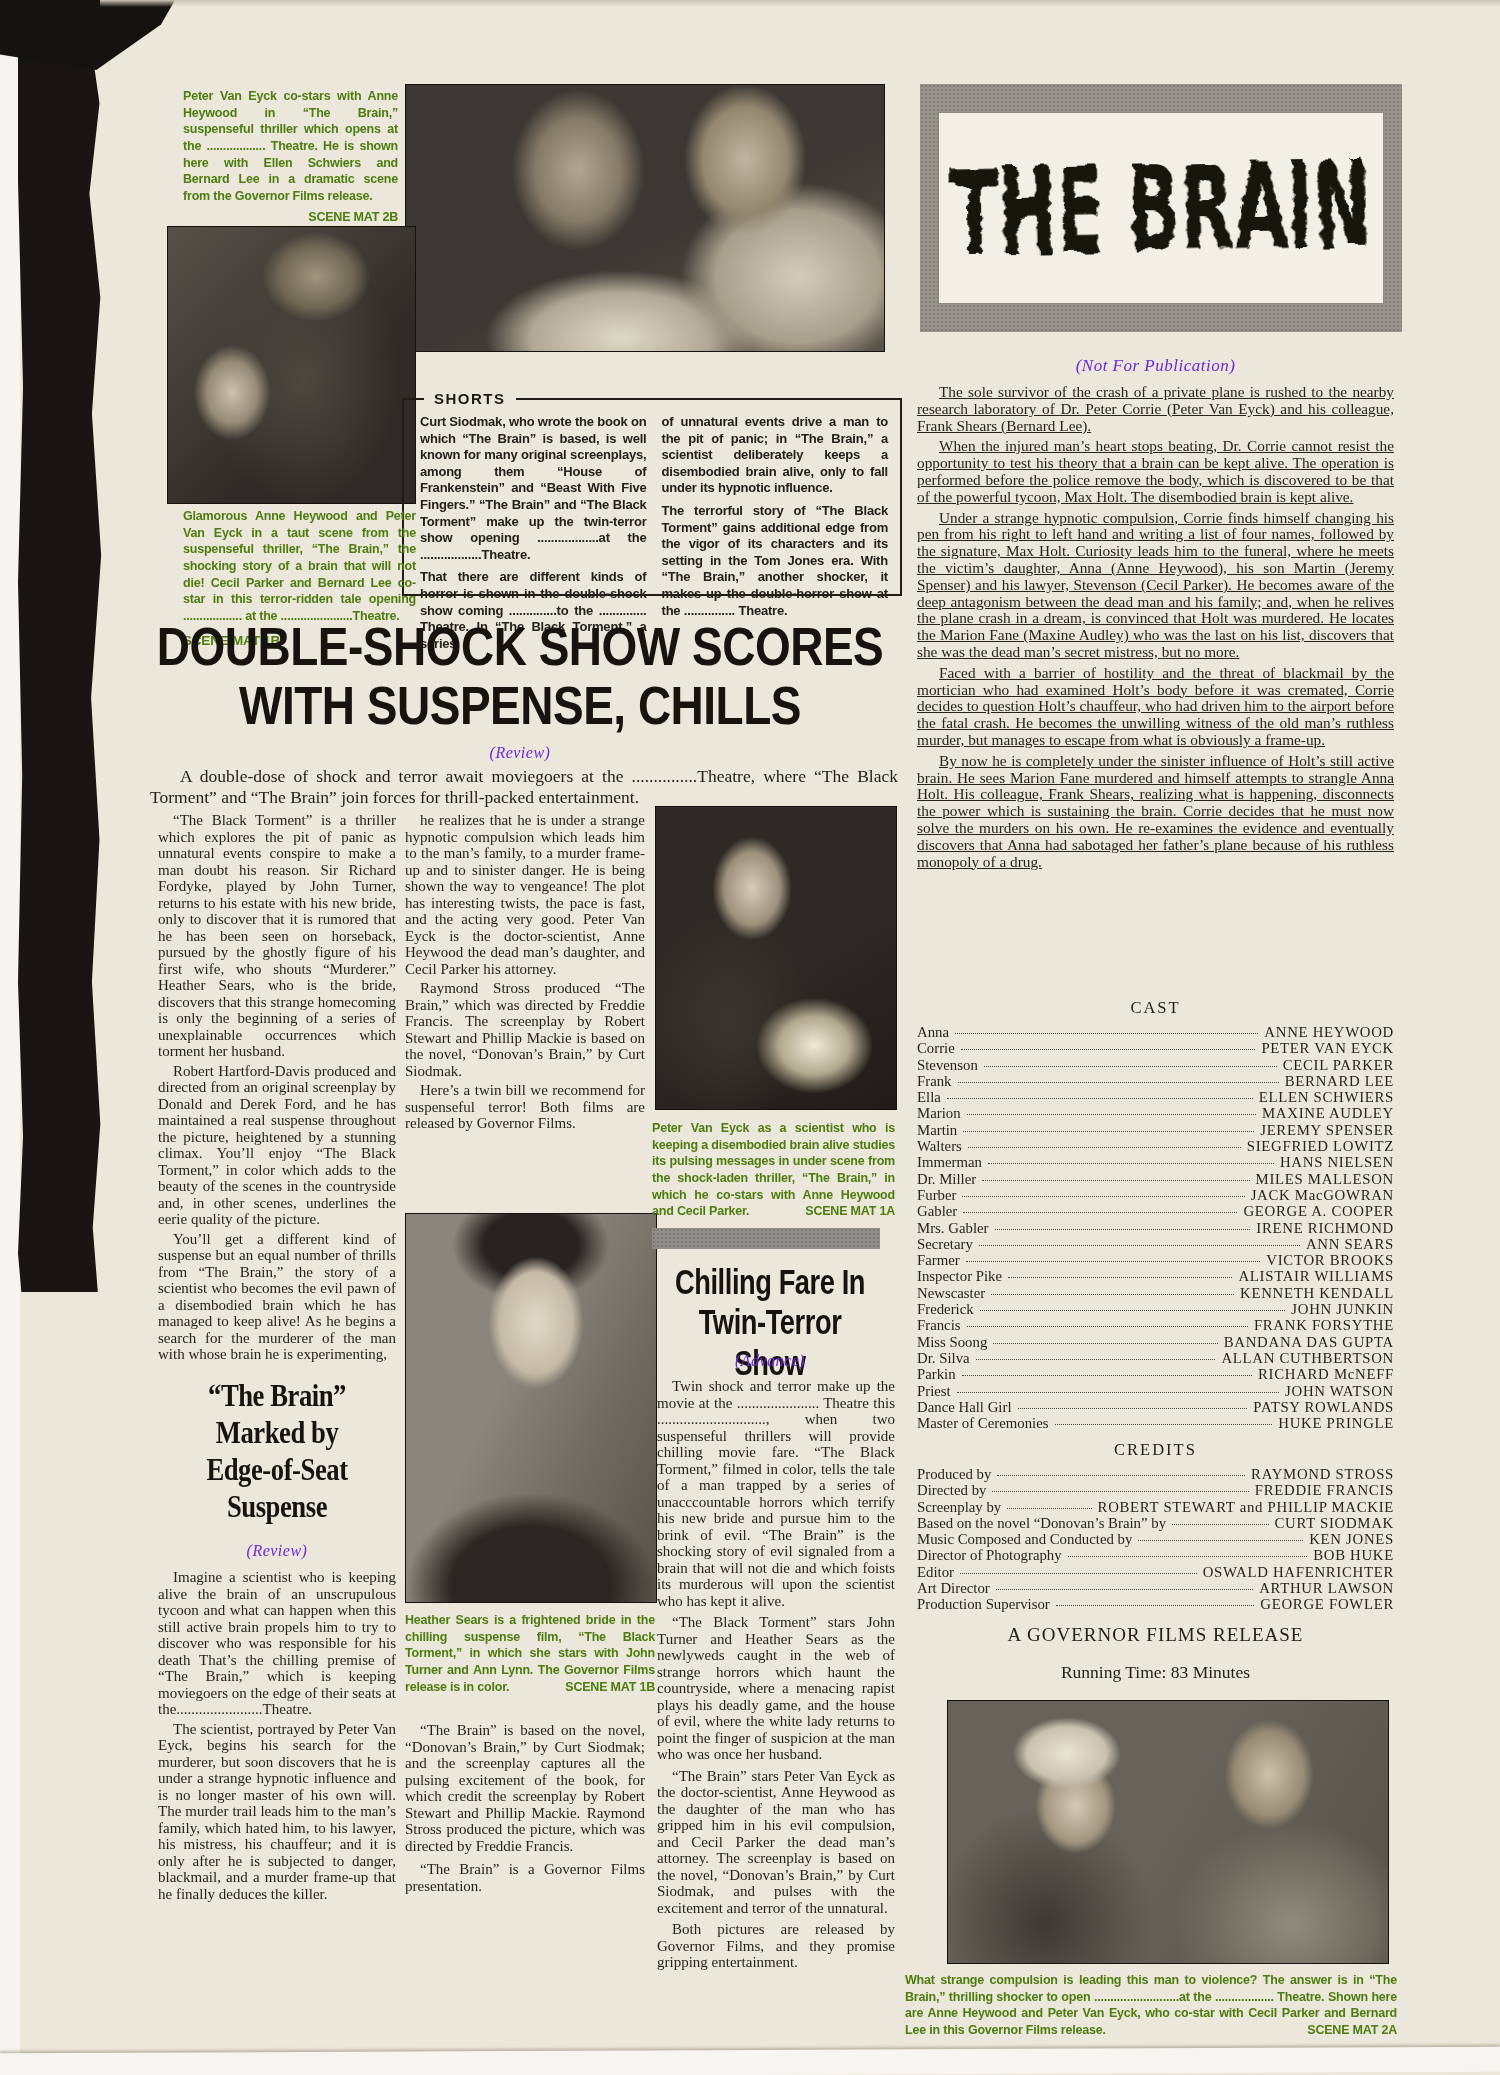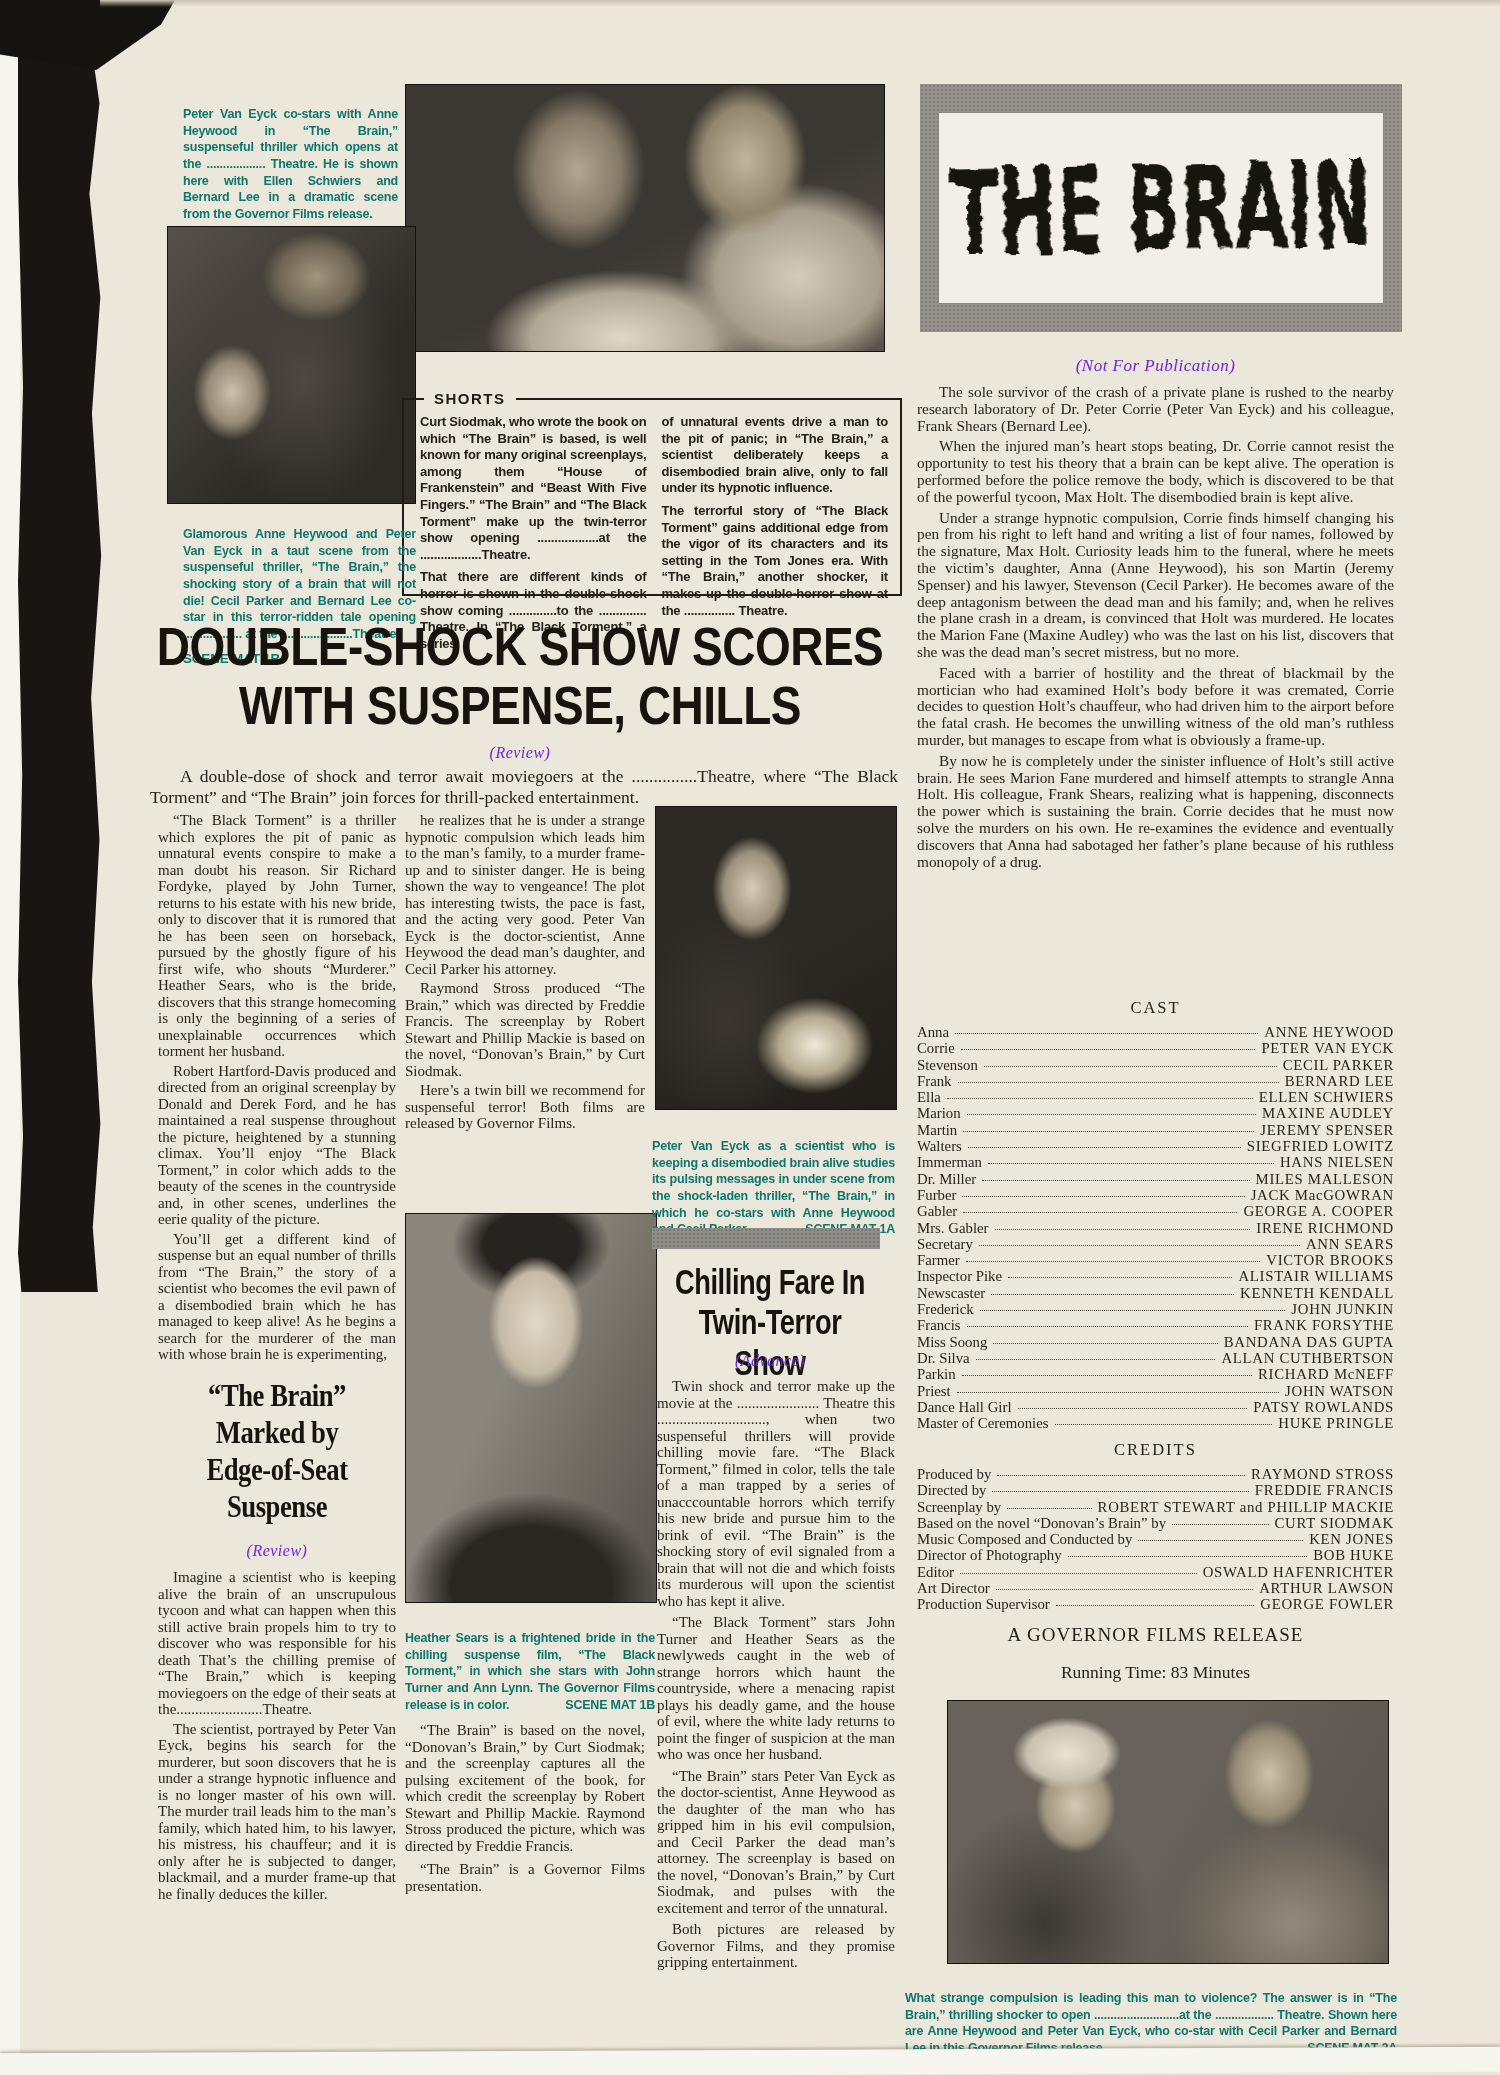--- a/index.html
+++ b/index.html
@@ -15,21 +15,21 @@
   .edge-black{left:18px;top:0;width:84px;height:1292px;background:#181512;
     clip-path:polygon(0 0,100% 0,86% 3%,97% 8%,85% 15%,98% 23%,88% 32%,99% 43%,87% 54%,97% 65%,88% 76%,98% 87%,89% 95%,95% 100%,4% 100%,0 97%,6% 88%,0 76%,5% 60%,0 45%,6% 30%,0 14%);}
   .edge-corner{left:0;top:0;width:175px;height:70px;background:#15130f;
     clip-path:polygon(0 0,100% 0,92% 35%,55% 100%,0 78%);}
   .edge-bottom{left:0;top:2050px;width:1500px;height:25px;background:#f7f5f0;
     transform:skewY(-0.25deg);box-shadow:0 -2px 3px rgba(90,80,60,.35);}
   .top-shadow{left:100px;top:0;width:1400px;height:7px;background:linear-gradient(#c9c4b4,rgba(201,196,180,0));}
 
   
   .cap{font-size:12.5px;line-height:1.33;font-weight:700;letter-spacing:-0.2px;
-       color:#0f766e;text-align:justify;margin-top:18px;}
+       color:#4d7c0f;text-align:justify;}
   .cap .mat-r{display:block;text-align:right;margin-top:5px;font-weight:700;}
   .cap .mat-l{display:block;text-align:left;margin-top:8px;font-size:13.5px;}
   .cap .mat-in{float:right;font-size:12.5px;}
   .serif{font-family:"Liberation Serif",serif;font-size:15px;line-height:16.5px;
          color:#28241d;text-align:justify;}
   .serif p{margin:0 0 3px 0;text-indent:15px;}
   .syn{font-size:15.3px;line-height:16.8px;}
   .kicker{font-family:"Liberation Serif",serif;font-style:italic;font-size:16px;
           letter-spacing:.5px;text-align:center;color:#6d28d9;}
   .headline{font-weight:700;color:#17140f;text-align:center;
@@ -222,21 +222,21 @@
   <div class="abs serif" style="left:657px;top:1378px;width:238px;">
     <div>
         <p style="margin-bottom:5px;">Twin shock and terror make up the movie at the ...................... Theatre this ............................., when two suspenseful thrillers will provide chilling movie fare. “The Black Torment,” filmed in color, tells the tale of a man trapped by a series of unacccountable horrors which terrify his new bride and pursue him to the brink of evil. “The Brain” is the shocking story of evil signaled from a brain that will not die and which foists its murderous will upon the scientist who has kept it alive.</p>
         <p style="margin-bottom:5px;">“The Black Torment” stars John Turner and Heather Sears as the newlyweds caught in the web of strange horrors which haunt the countryside, where a menacing rapist plays his deadly game, and the house of evil, where the white lady returns to point the finger of suspicion at the man who was once her husband.</p>
         <p style="margin-bottom:5px;">“The Brain” stars Peter Van Eyck as the doctor-scientist, Anne Heywood as the daughter of the man who has gripped him in his evil compulsion, and Cecil Parker the dead man’s attorney. The screenplay is based on the novel, “Donovan’s Brain,” by Curt Siodmak, and pulses with the excitement and terror of the unnatural.</p>
         <p style="margin-bottom:5px;">Both pictures are released by Governor Films, and they promise gripping entertainment.</p>
       </div>
   </div>
 
   <div class="abs kicker" style="left:917px;top:356px;width:477px;font-size:17px;">(Not For Publication)</div>
-  <div class="abs serif syn" style="left:917px;top:384px;width:477px;">
+  <div class="abs serif syn" style="left:917px;top:384px;width:477px;text-decoration:underline;">
     <div>
         <p style="text-indent:22px;margin-bottom:4px;">The sole survivor of the crash of a private plane is rushed to the nearby research laboratory of Dr. Peter Corrie (Peter Van Eyck) and his colleague, Frank Shears (Bernard Lee).</p>
         <p style="text-indent:22px;margin-bottom:4px;">When the injured man’s heart stops beating, Dr. Corrie cannot resist the opportunity to test his theory that a brain can be kept alive. The operation is performed before the police remove the body, which is discovered to be that of the powerful tycoon, Max Holt. The disembodied brain is kept alive.</p>
         <p style="text-indent:22px;margin-bottom:4px;">Under a strange hypnotic compulsion, Corrie finds himself changing his pen from his right to left hand and writing a list of four names, followed by the signature, Max Holt. Curiosity leads him to the funeral, where he meets the victim’s daughter, Anna (Anne Heywood), his son Martin (Jeremy Spenser) and his lawyer, Stevenson (Cecil Parker). He becomes aware of the deep antagonism between the dead man and his family; and, when he relives the plane crash in a dream, is convinced that Holt was murdered. He locates the Marion Fane (Maxine Audley) who was the last on his list, discovers that she was the dead man’s secret mistress, but no more.</p>
         <p style="text-indent:22px;margin-bottom:4px;">Faced with a barrier of hostility and the threat of blackmail by the mortician who had examined Holt’s body before it was cremated, Corrie decides to question Holt’s chauffeur, who had driven him to the airport before the fatal crash. He becomes the unwilling witness of the old man’s ruthless murder, but manages to escape from what is obviously a frame-up.</p>
         <p style="text-indent:22px;margin-bottom:4px;">By now he is completely under the sinister influence of Holt’s still active brain. He sees Marion Fane murdered and himself attempts to strangle Anna Holt. His colleague, Frank Shears, realizing what is happening, disconnects the power which is sustaining the brain. Corrie decides that he must now solve the murders on his own. He re-examines the evidence and eventually discovers that Anna had sabotaged her father’s plane because of his ruthless monopoly of a drug.</p>
       </div>
   </div>
 
   <div class="abs" style="left:917px;top:998px;width:477px;">

